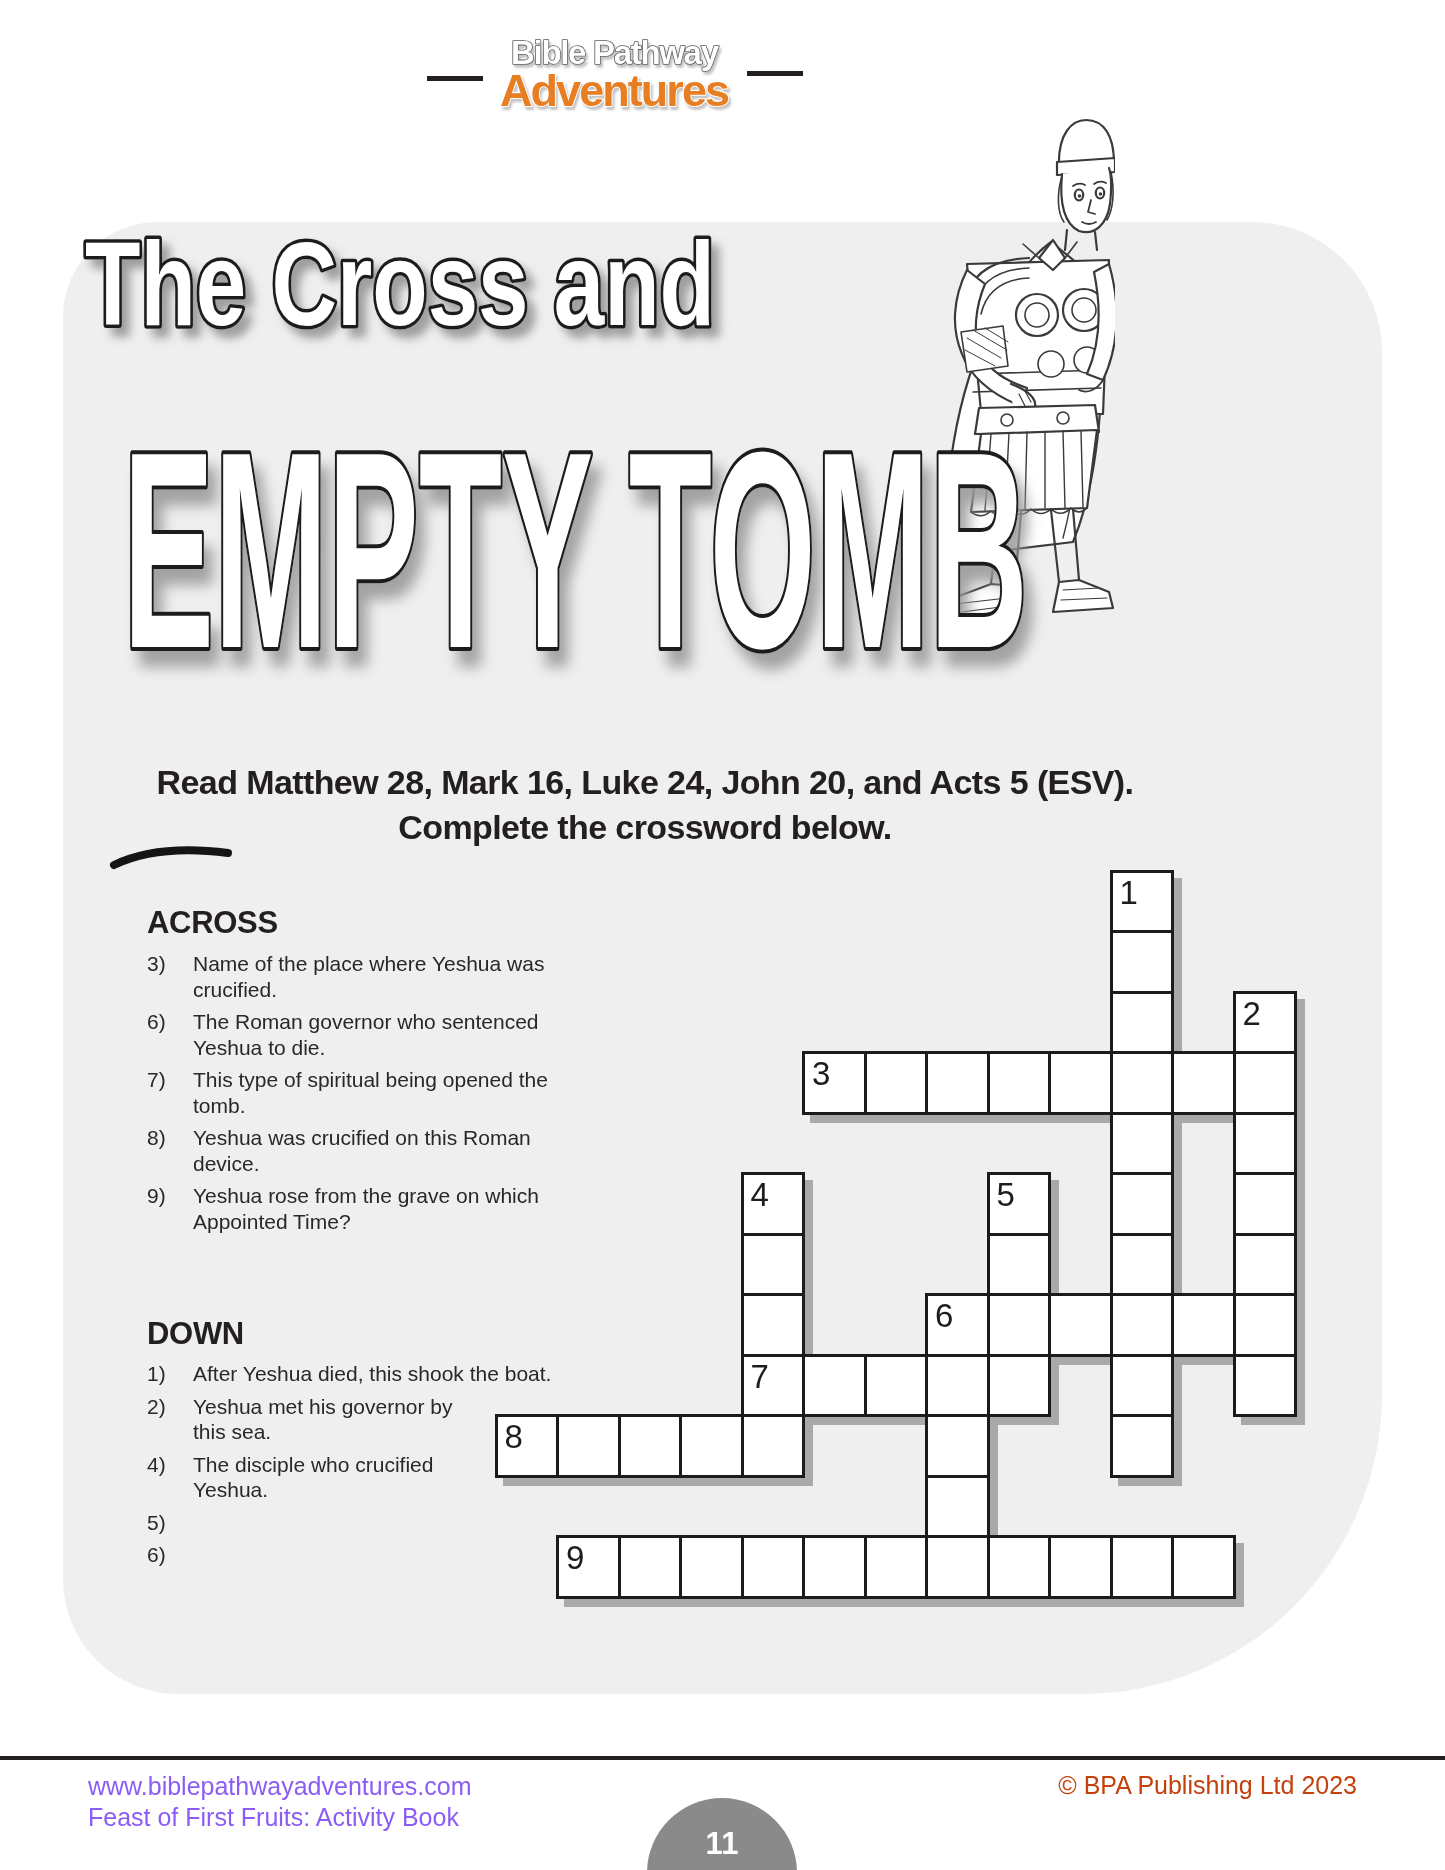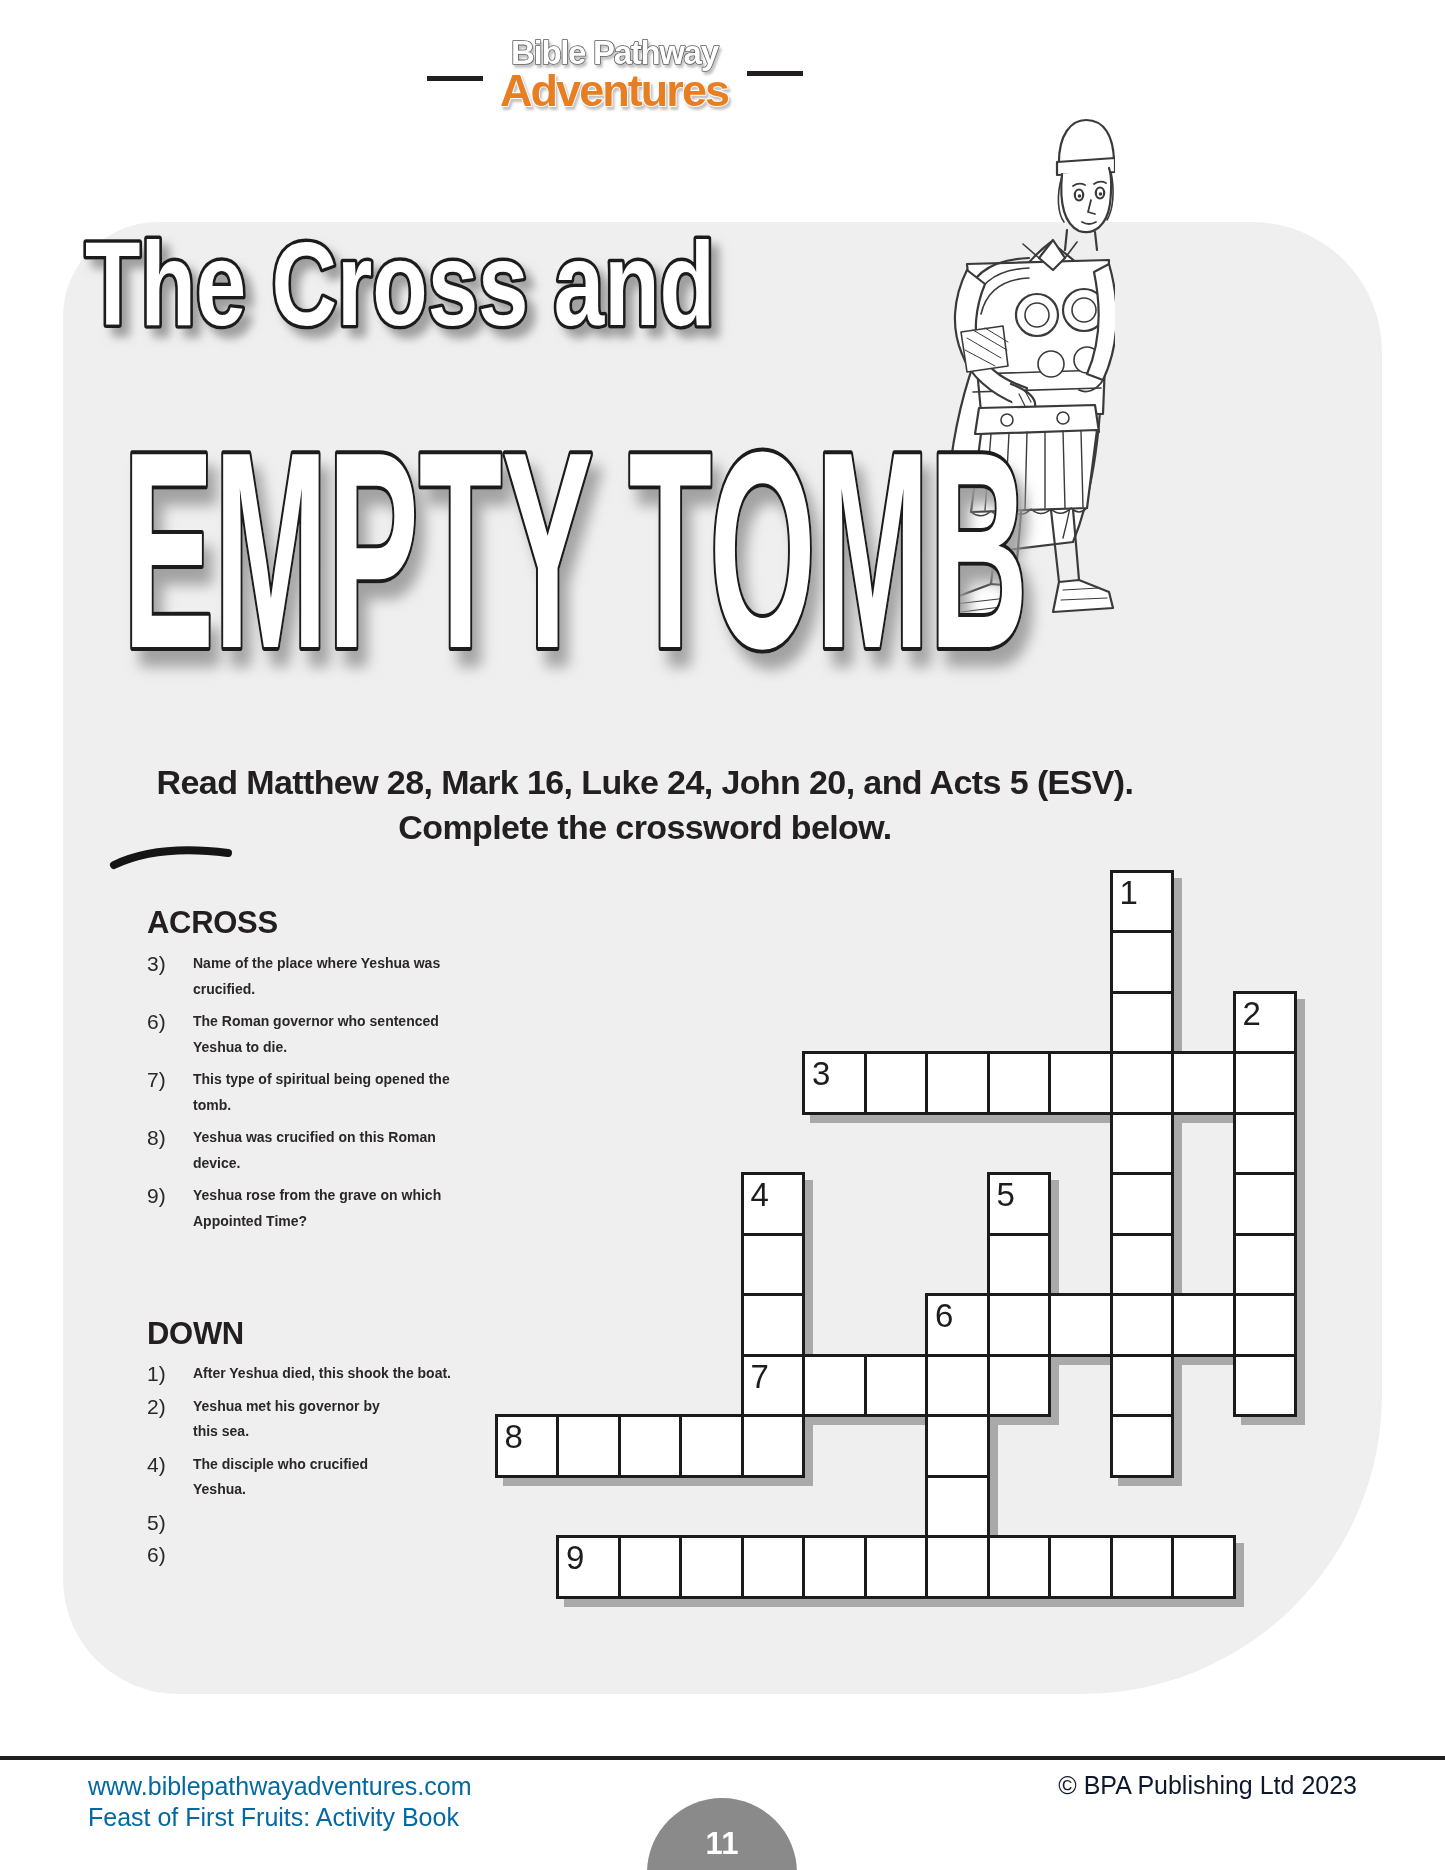--- a/index.html
+++ b/index.html
@@ -38,46 +38,46 @@
     color: var(--ink, #231f20); font-weight: bold; font-size: 31px;
     letter-spacing: -0.3px;
   }
   #across-heading { top: 905px; }
   #down-heading   { top: 1316px; }
   .clue-list { position: absolute; left: 147px; width: 430px; z-index: 3; }
   #across-list { top: 951px; }
   #down-list   { top: 1361px; }
   .clue { display: flex; margin-bottom: 7px; color: #2b2728; }
   .clue-num  { width: 46px; flex: 0 0 46px; font-size: 21px; line-height: 25.5px; }
-  .clue-text { flex: 1; font-size: 14px; line-height: 25.5px; white-space: pre-line; font-weight: bold; }
+  .clue-text { flex: 1; font-size: 21px; line-height: 25.5px; white-space: pre-line; }
   
   #grid { position: absolute; left: 0; top: 0; z-index: 2; }
   .cell {
     position: absolute; box-sizing: border-box;
     width: 64.5px; height: 63.5px;
     background: #ffffff;
     border: 3px solid #1b1b1b;
     box-shadow: 8px 8px 0 var(--gridshadow, #a9a9a9);
   }
   .cell .cnum {
     position: absolute; left: 7px; top: 2px;
     font-size: 33px; color: #1d1d1d; line-height: 36px;
   }
   
   #footer-line {
     position: absolute; left: 0; top: 1756px; width: 1445px; height: 4px;
     background: var(--ink, #231f20); z-index: 3;
   }
   #footer-left {
     position: absolute; left: 88px; top: 1771px; z-index: 3;
-    font-size: 25px; line-height: 31px; color: #0369a1;
+    font-size: 25px; line-height: 31px; color: #8b5cf6;
   }
   #footer-right {
     position: absolute; right: 88px; top: 1771px; z-index: 3;
-    font-size: 25px; color: #0f172a; text-align: right;
+    font-size: 25px; color: #c2410c; text-align: right;
   }
   #page-badge {
     position: absolute; left: 647px; top: 1798px; width: 150px; height: 150px;
     border-radius: 50%; background: var(--badge, #8a8a8a); z-index: 3;
     text-align: center;
   }
   #page-badge .num {
     display: inline-block; margin-top: 28px;
     color: #ffffff; font-weight: bold; font-size: 31px;
   }

